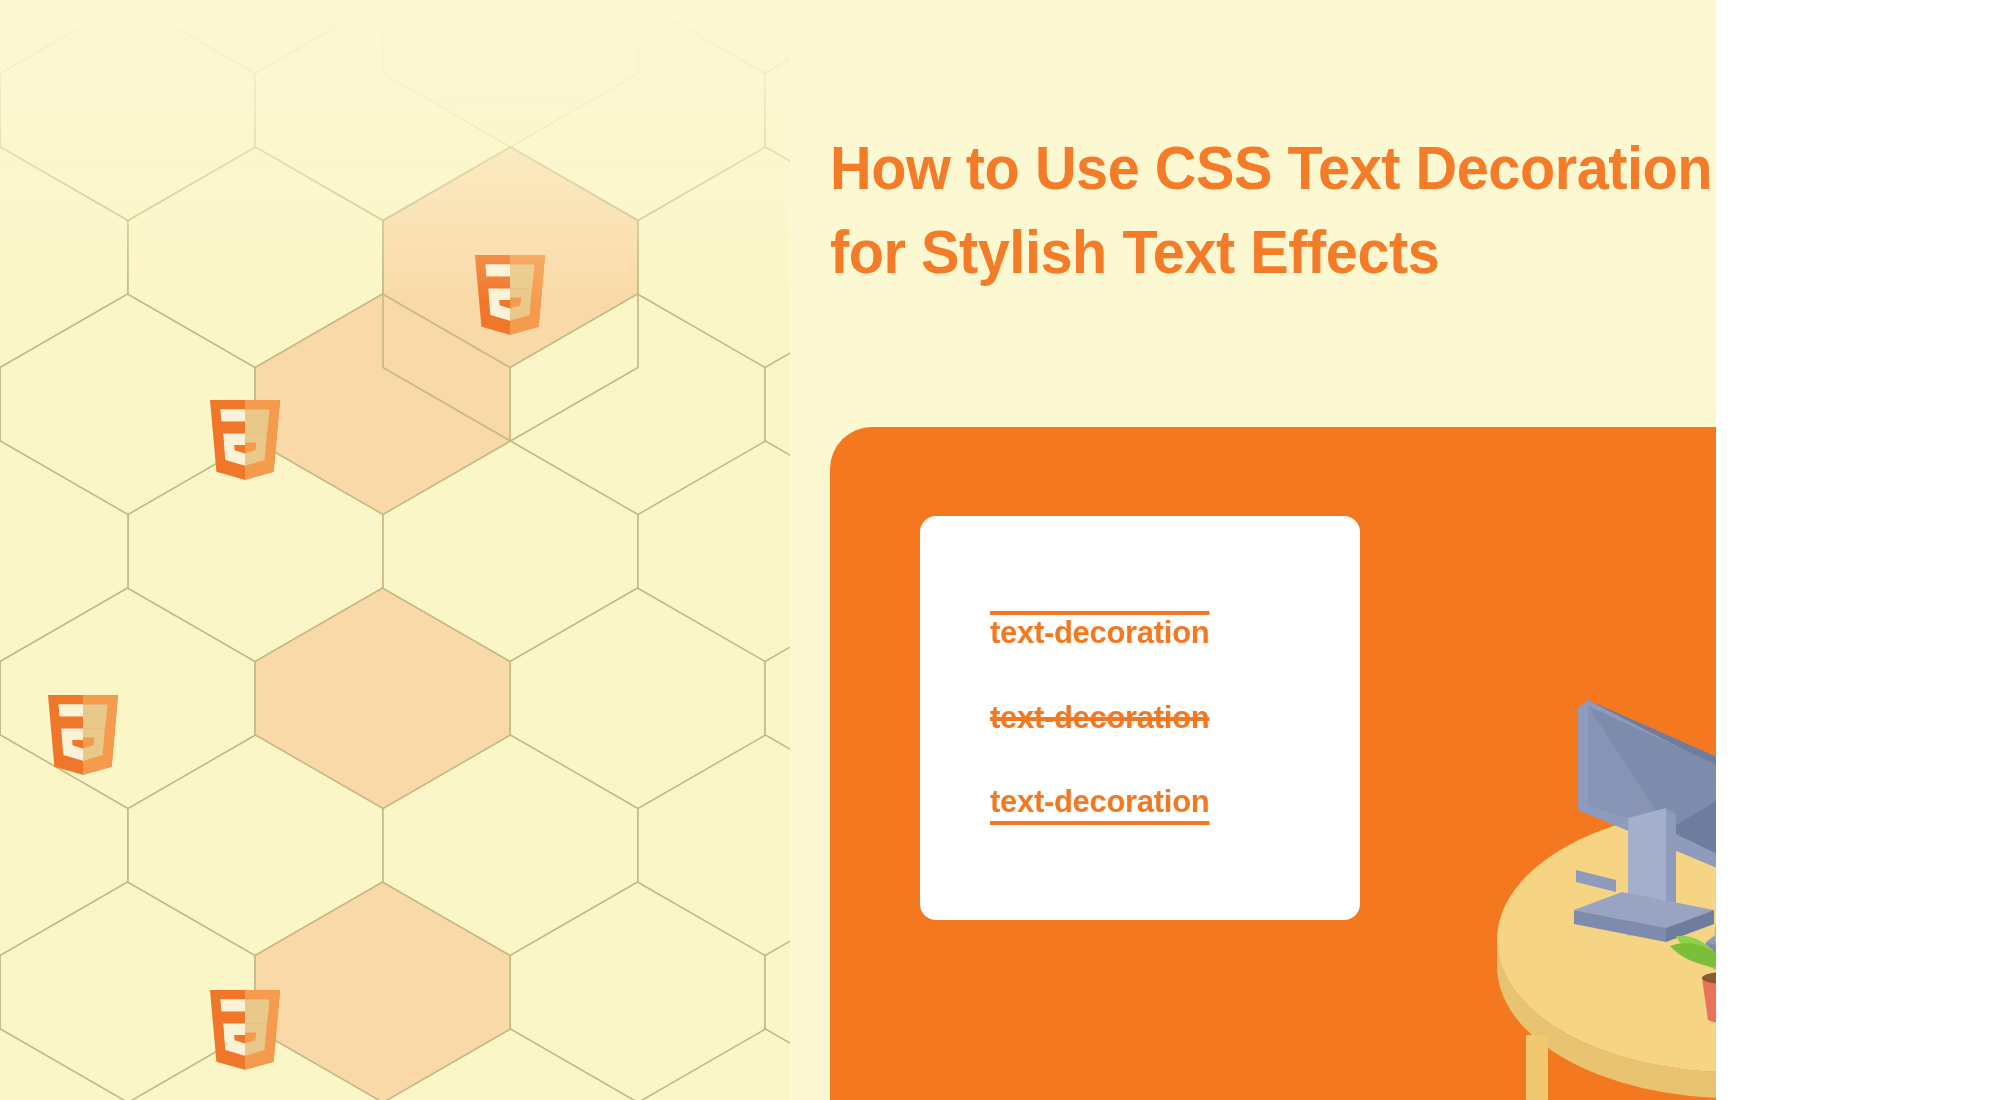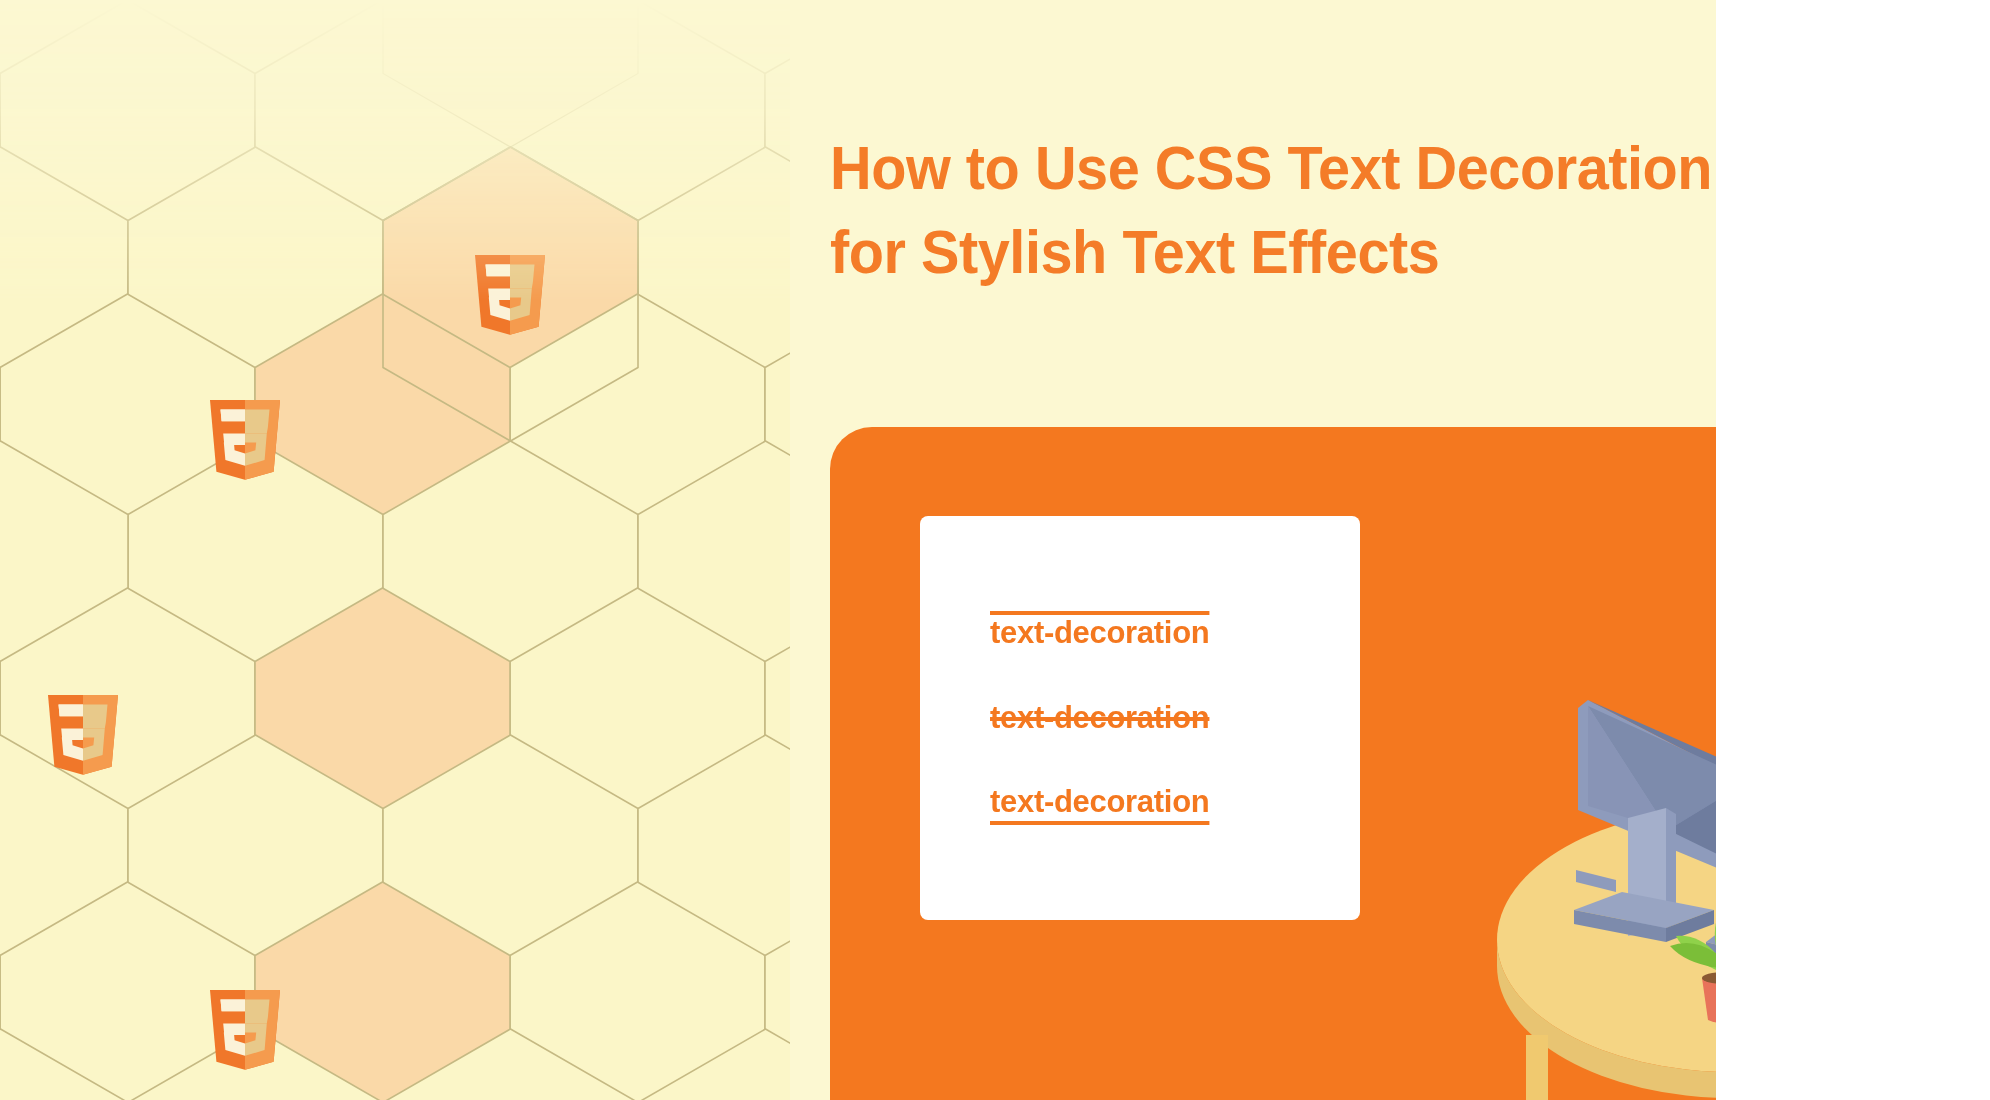--- a/index.html
+++ b/index.html
@@ -53,21 +53,21 @@
     border-top-left-radius:42px;
     overflow:hidden;
   }
 
   
   #demo-card {
     position:absolute;
     left:920px; top:516px;
     width:440px; height:404px;
     background:#FFFFFF;
-    border-radius:8px;
+    border-radius:16px;
   }
   .demo-list {
     position:absolute;
     left:70px; top:0;
     width:300px; height:100%;
     display:flex;
     flex-direction:column;
     justify-content:center;
     gap:52px;
   }

